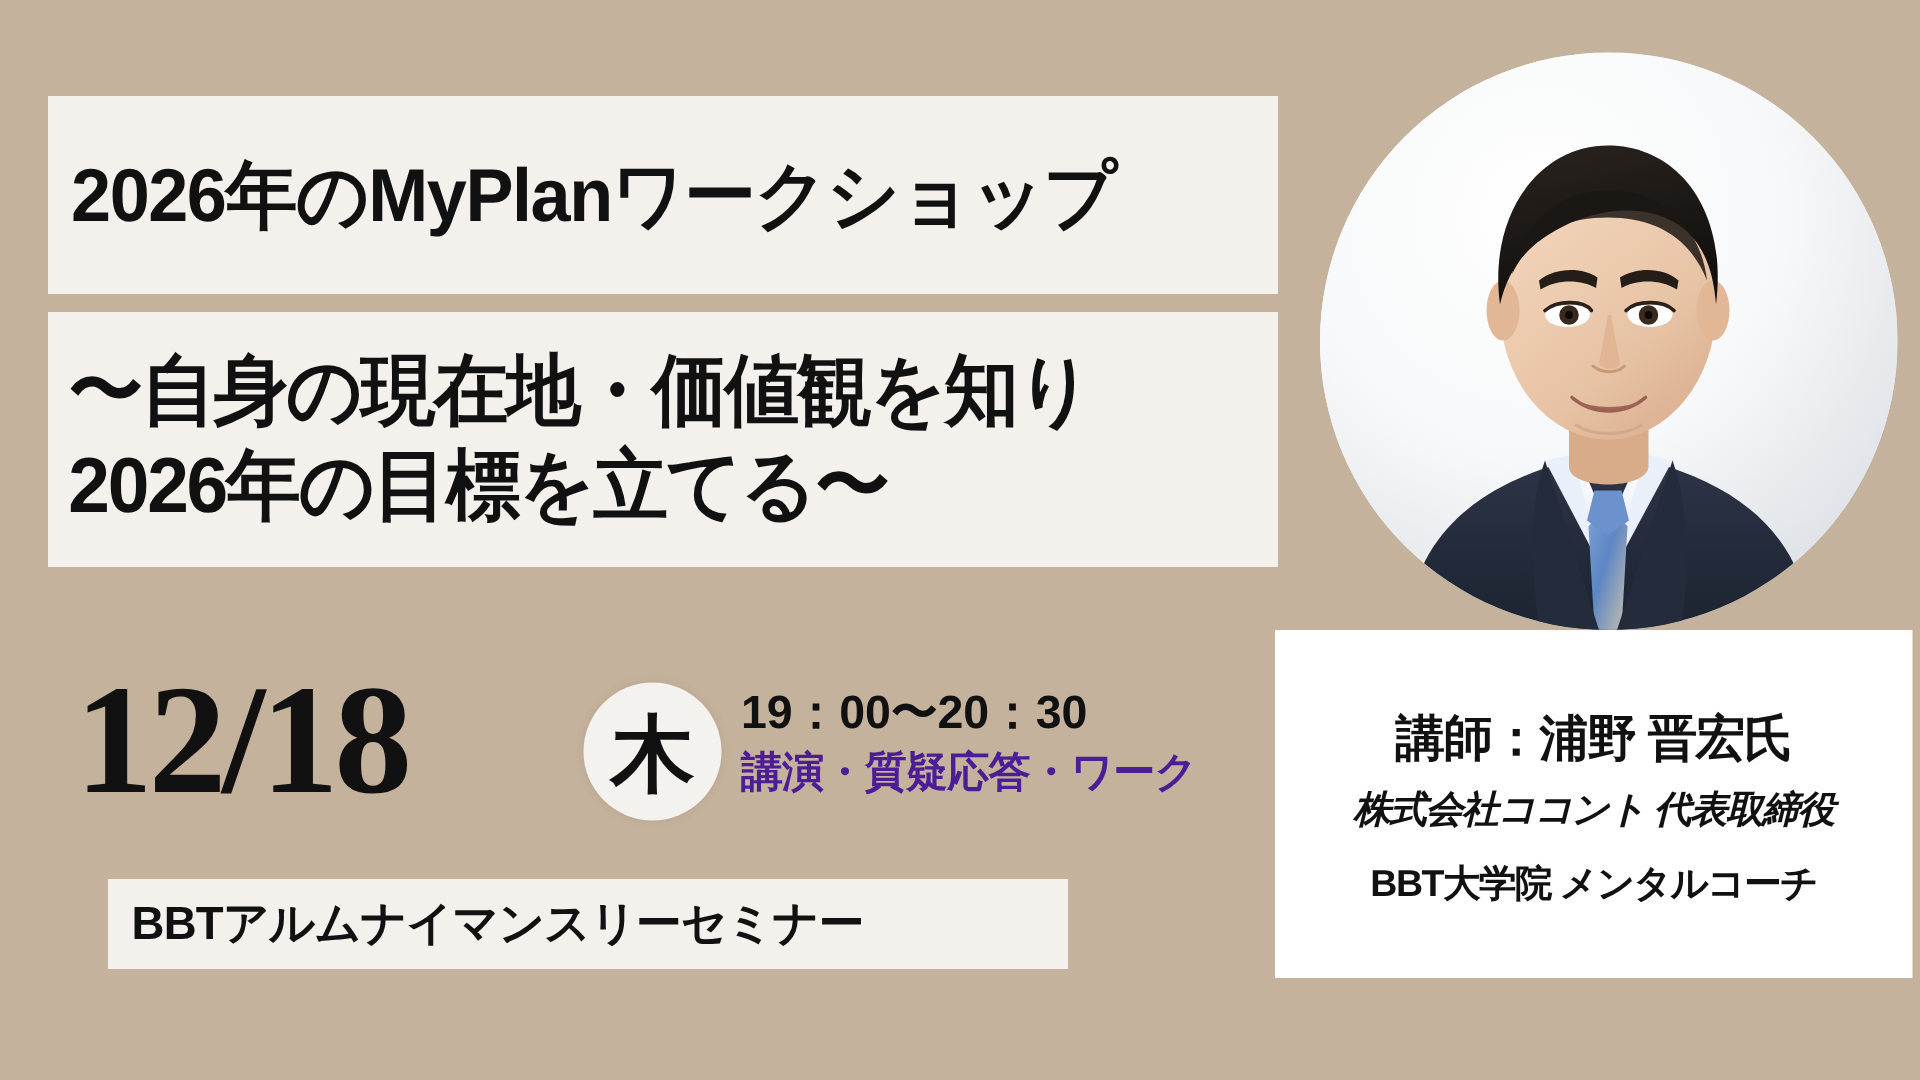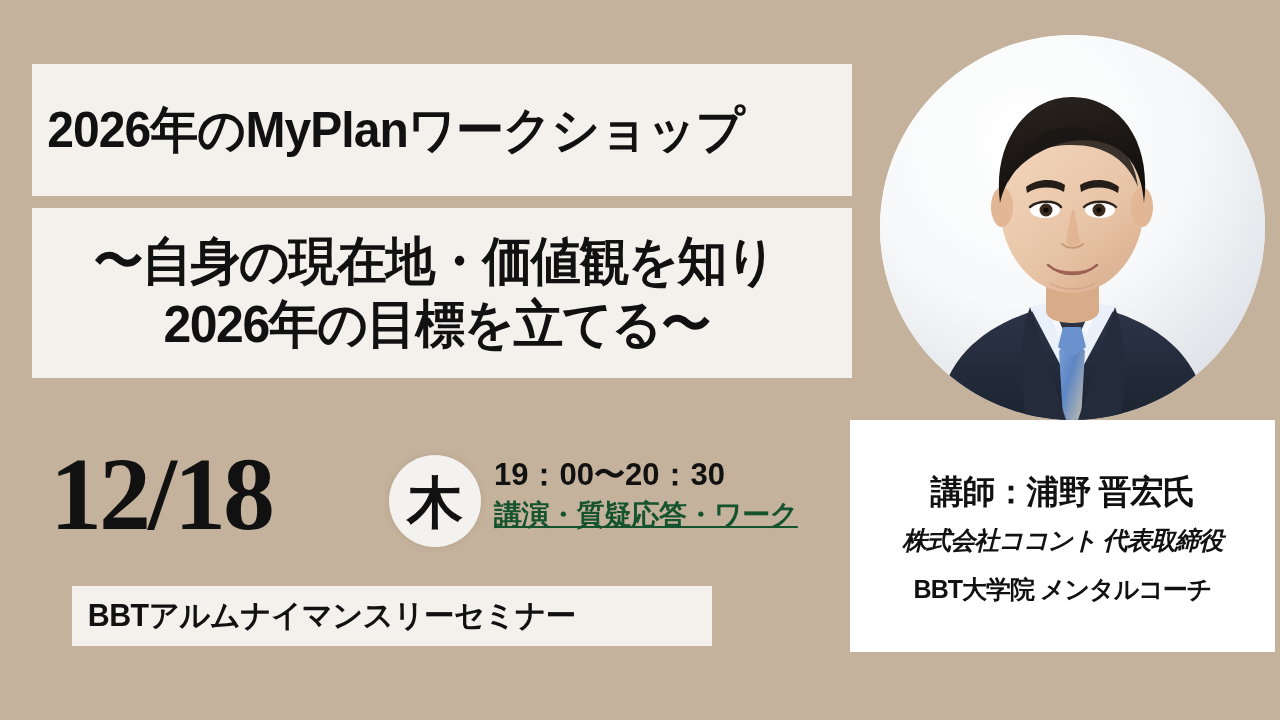--- a/index.html
+++ b/index.html
@@ -52,21 +52,20 @@
 
   
   #subtitle-box {
     left: 32px;
     top: 208px;
     width: 820px;
     height: 170px;
     display: flex;
     flex-direction: column;
     justify-content: center;
-    align-items: center;
   }
   .subtitle-line {
     padding-left: 14px;
     font-size: 52px;
     font-weight: 700;
     color: #111111;
     line-height: 1.22;
     letter-spacing: -1.5px;
     white-space: nowrap;
     transform: scaleX(0.96);
@@ -124,26 +123,25 @@
     font-size: 31px;
     font-weight: 700;
     color: #111111;
     line-height: 1.25;
     letter-spacing: 0px;
     white-space: nowrap;
   }
   #time-sub {
     font-size: 28px;
     font-weight: 700;
-    color: #14532d;
+    color: #4c1d95;
     line-height: 1.25;
     letter-spacing: -0.5px;
     white-space: nowrap;
     margin-top: 2px;
-    text-decoration: underline;
   }
 
   
   #banner-box {
     left: 32px;
     top: 586px;
     width: 640px;
     height: 60px;
     display: flex;
     align-items: center;

